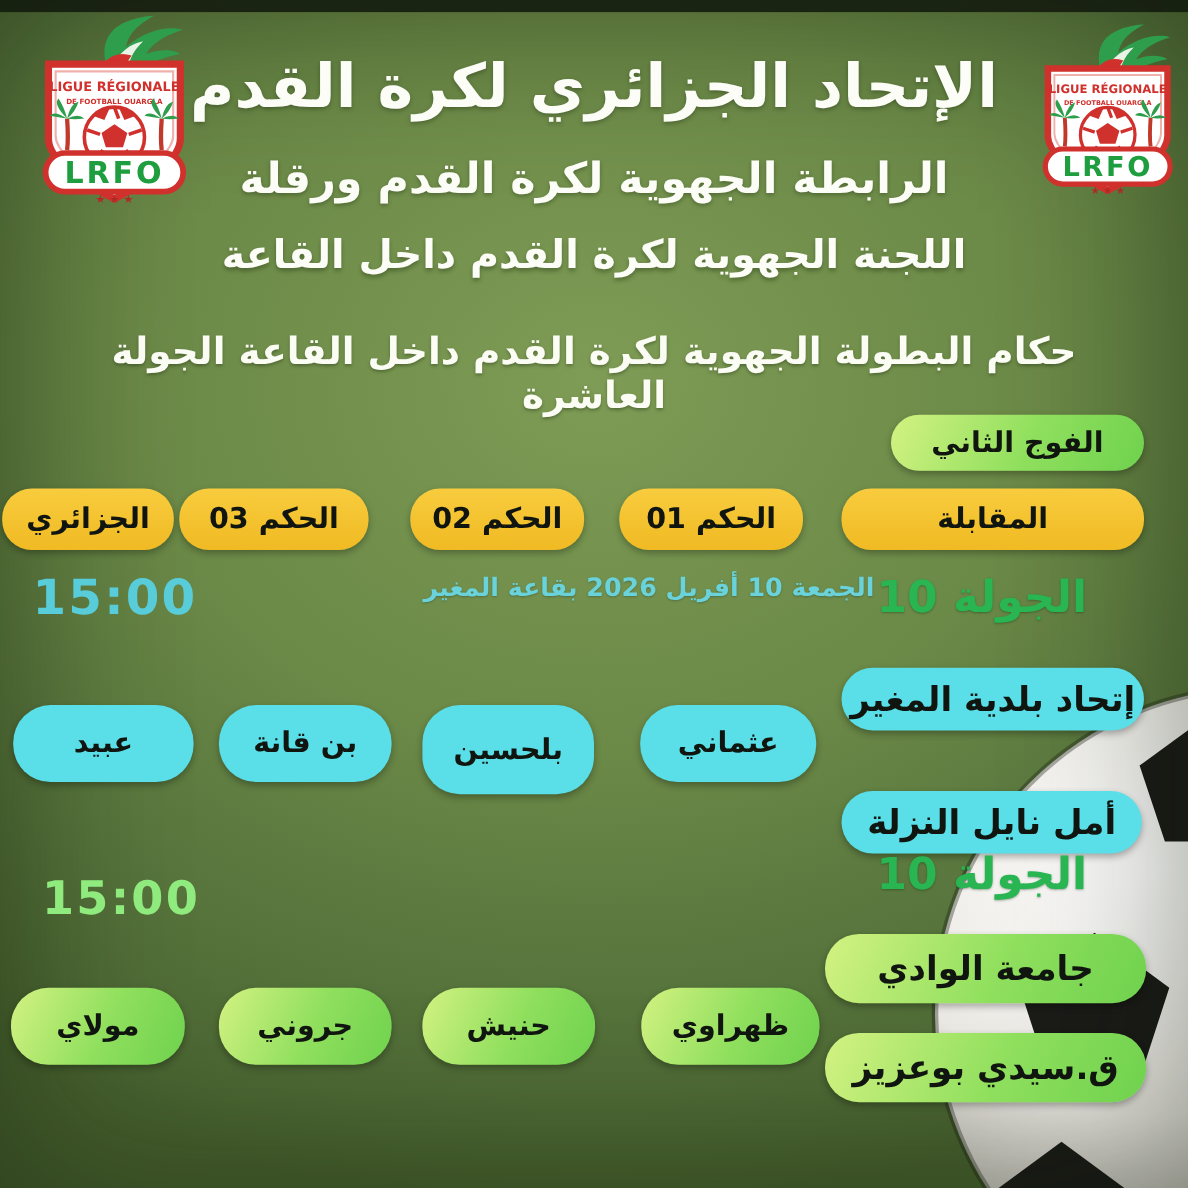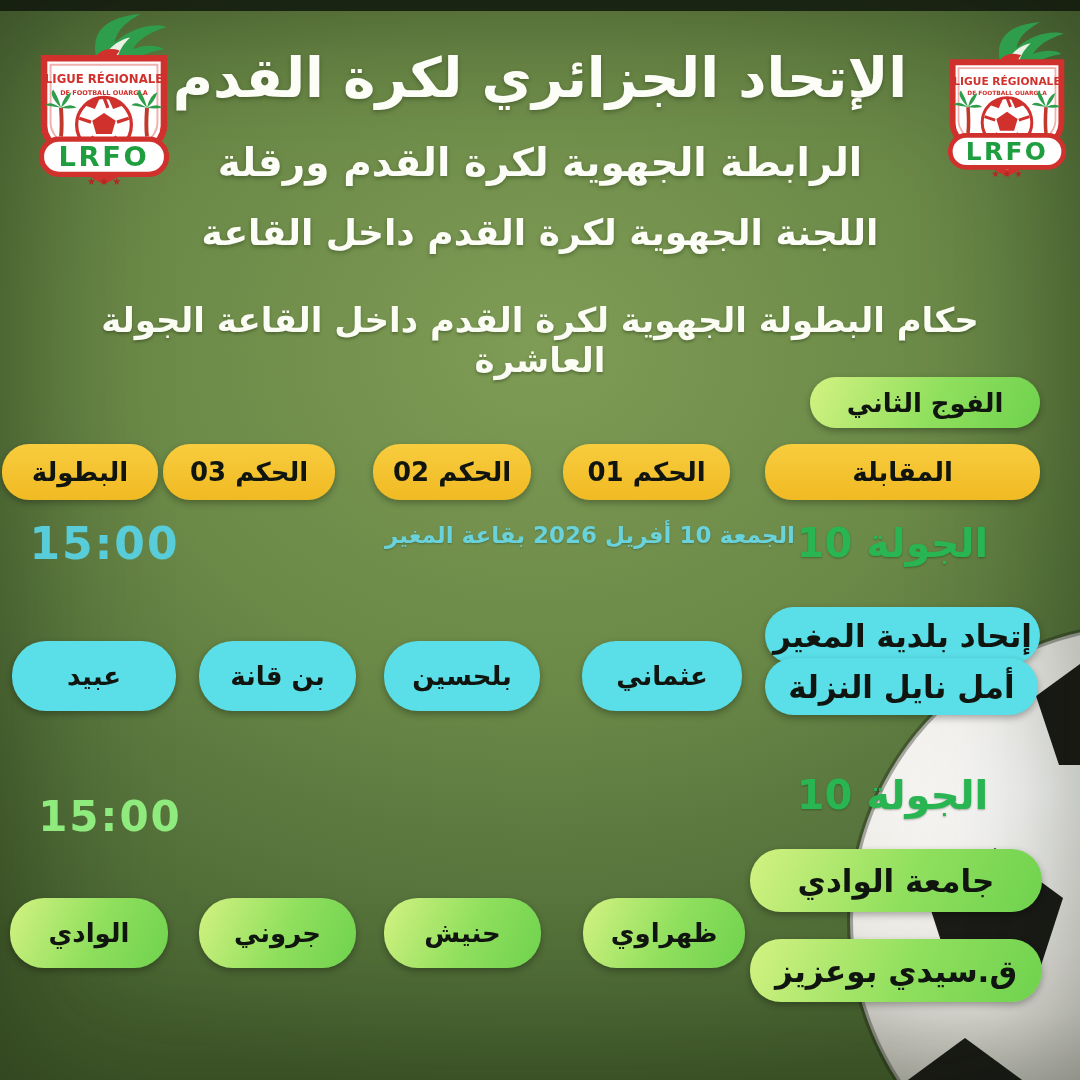--- a/index.html
+++ b/index.html
@@ -135,38 +135,38 @@
   <div class="abs title t2 arabic">الرابطة الجهوية لكرة القدم ورقلة</div>
   <div class="abs title t3 arabic">اللجنة الجهوية لكرة القدم داخل القاعة</div>
   <div class="abs subtitle arabic">حكام البطولة الجهوية لكرة القدم داخل القاعة الجولة العاشرة</div>
 
   <div class="pill greeng fs30 arabic" style="left:810px;top:377px;width:230px;height:51px;border-radius:26px;">الفوج الثاني</div>
 
   <div class="pill yellow fs30 arabic" style="left:765px;top:444px;width:275px;height:56px;">المقابلة</div>
   <div class="pill yellow fs30 arabic" style="left:563px;top:444px;width:167px;height:56px;">الحكم 01</div>
   <div class="pill yellow fs30 arabic" style="left:373px;top:444px;width:158px;height:56px;">الحكم 02</div>
   <div class="pill yellow fs30 arabic" style="left:163px;top:444px;width:172px;height:56px;">الحكم 03</div>
-  <div class="pill yellow fs30 arabic" style="left:2px;top:444px;width:156px;height:56px;">البطولة</div>
+  <div class="pill yellow fs30 arabic" style="left:2px;top:444px;width:156px;height:56px;">الجزائري</div>
 
   <div class="abs round-text arabic" style="left:795px;top:520px;width:195px;">الجولة 10</div>
   <div class="abs dt-cyan arabic" style="left:205px;top:522px;width:590px;">الجمعة 10 أفريل 2026 بقاعة المغير</div>
   <div class="abs time-cyan" style="left:22px;top:518px;width:165px;">15:00</div>
 
   <div class="pill cyan fs31 arabic" style="left:765px;top:607px;width:275px;height:57px;">إتحاد بلدية المغير</div>
-  <div class="pill cyan fs31 arabic" style="left:765px;top:658px;width:273px;height:57px;">أمل نايل النزلة</div>
+  <div class="pill cyan fs31 arabic" style="left:765px;top:719px;width:273px;height:57px;">أمل نايل النزلة</div>
 
   <div class="pill cyan fs30 arabic" style="left:582px;top:641px;width:160px;height:70px;border-radius:34px;">عثماني</div>
-  <div class="pill cyan fs30 arabic" style="left:384px;top:641px;width:156px;height:70px;border-radius:34px;">بلحسين</div>
+  <div class="pill cyan fs30 arabic" style="left:384px;top:641px;width:156px;height:81px;border-radius:34px;">بلحسين</div>
   <div class="pill cyan fs30 arabic" style="left:199px;top:641px;width:157px;height:70px;border-radius:34px;">بن قانة</div>
   <div class="pill cyan fs30 arabic" style="left:12px;top:641px;width:164px;height:70px;border-radius:34px;">عبيد</div>
 
   <div class="abs round-text arabic" style="left:795px;top:772px;width:195px;">الجولة 10</div>
   <div class="abs time-green" style="left:35px;top:792px;width:150px;">15:00</div>
 
   <div class="pill greeng fs31 arabic" style="left:750px;top:849px;width:292px;height:63px;">جامعة الوادي</div>
   <div class="pill greeng fs31 arabic" style="left:750px;top:939px;width:292px;height:63px;">ق.سيدي بوعزيز</div>
 
   <div class="pill greeng fs30 arabic" style="left:583px;top:898px;width:162px;height:70px;border-radius:34px;">ظهراوي</div>
   <div class="pill greeng fs30 arabic" style="left:384px;top:898px;width:157px;height:70px;border-radius:34px;">حنيش</div>
   <div class="pill greeng fs30 arabic" style="left:199px;top:898px;width:157px;height:70px;border-radius:34px;">جروني</div>
-  <div class="pill greeng fs30 arabic" style="left:10px;top:898px;width:158px;height:70px;border-radius:34px;">الوادي</div>
+  <div class="pill greeng fs30 arabic" style="left:10px;top:898px;width:158px;height:70px;border-radius:34px;">مولاي</div>
 
 </div>
 
 </body></html>

